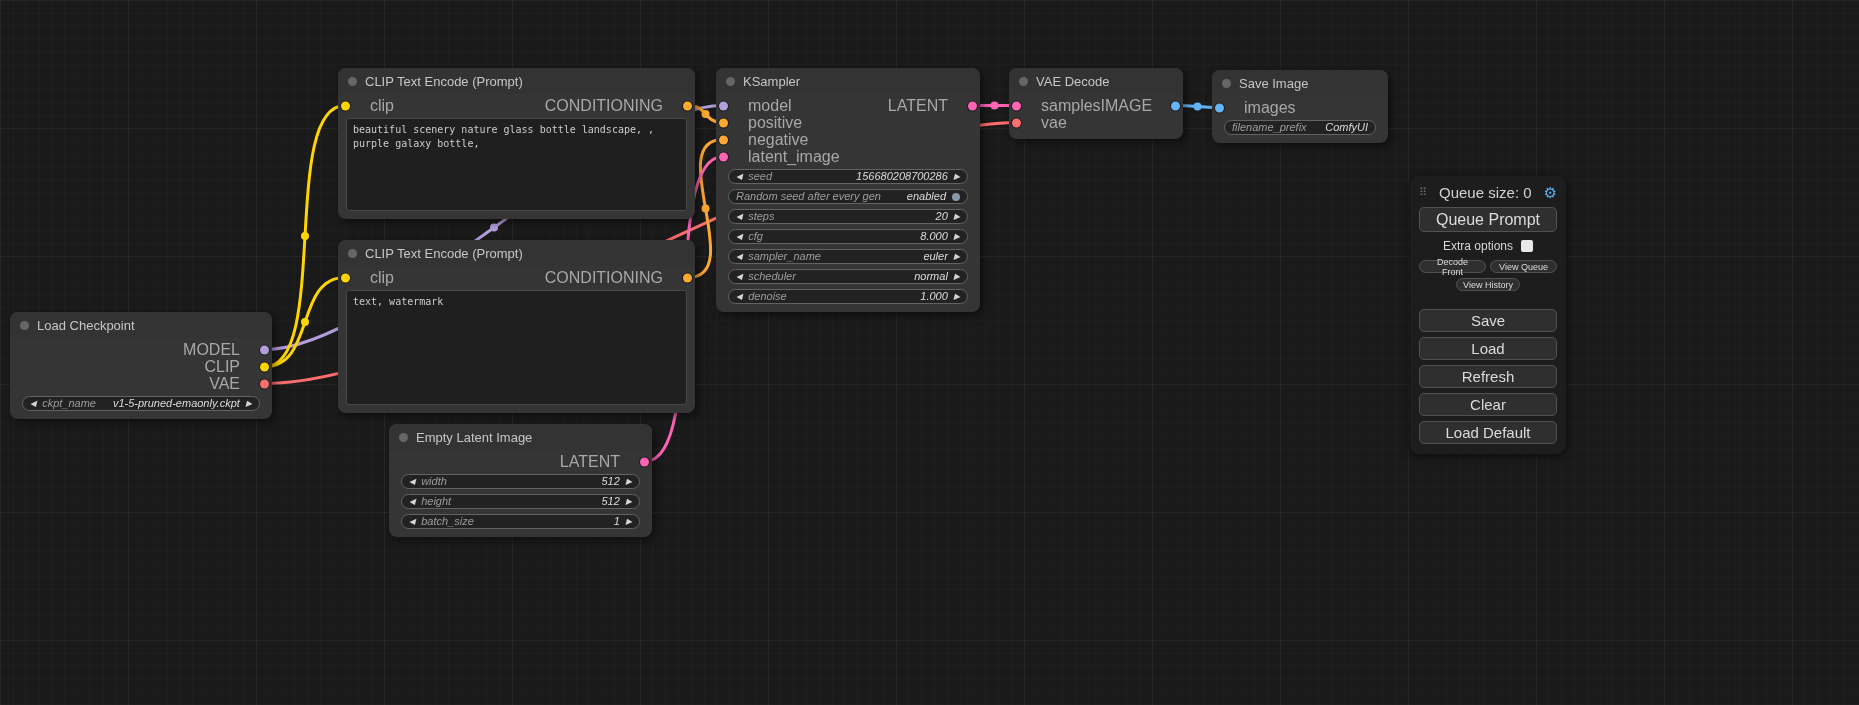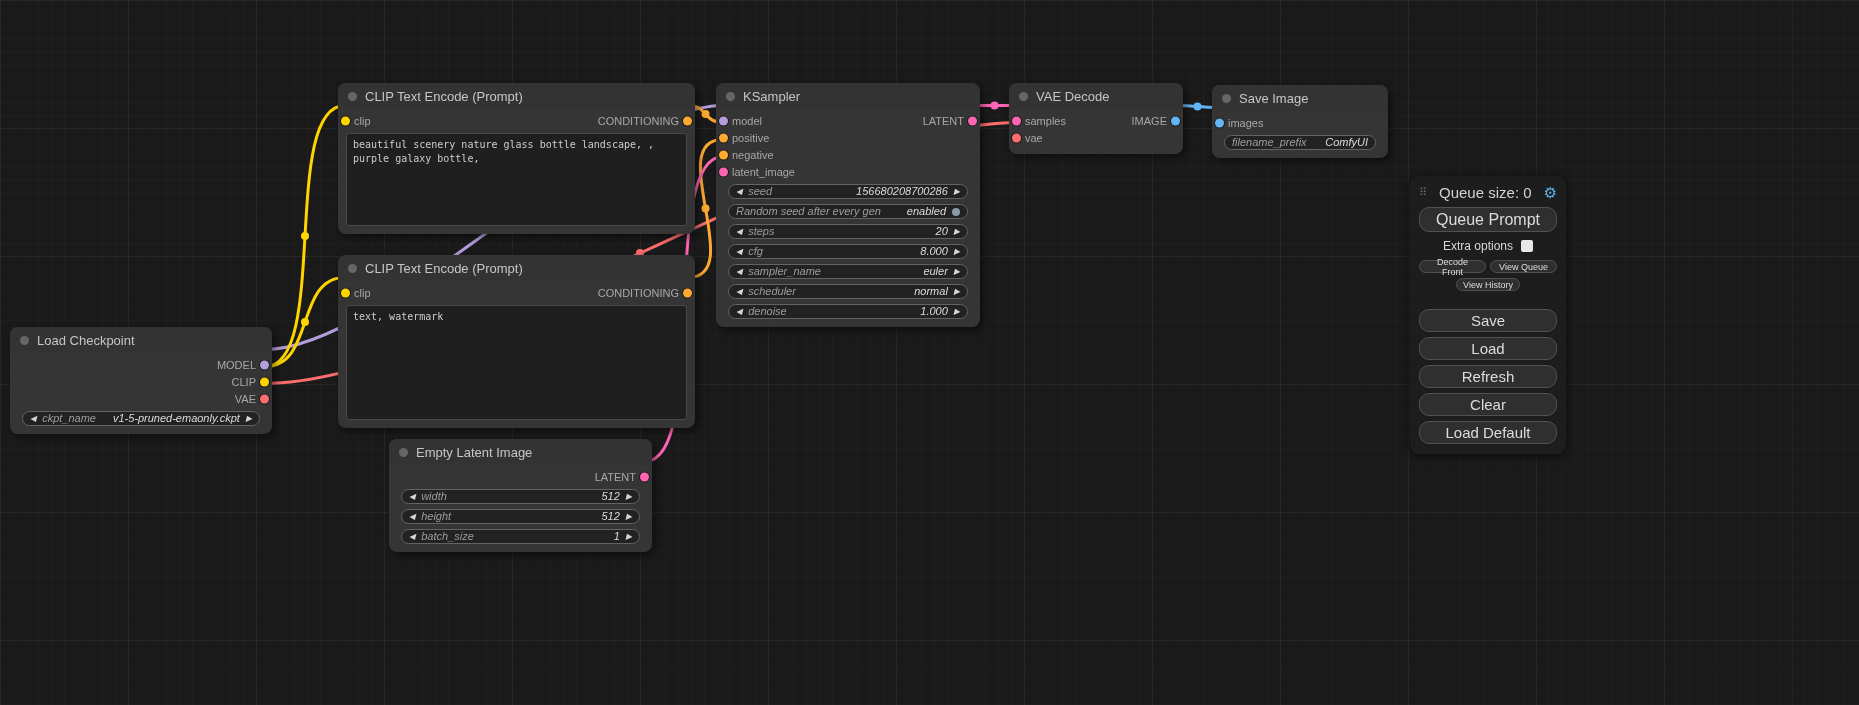--- a/index.html
+++ b/index.html
@@ -34,32 +34,31 @@
   .f-vae          { fill:var(--c-vae,#FF6E6E); }
   .f-conditioning { fill:var(--c-conditioning,#FFA931); }
   .f-latent       { fill:var(--c-latent,#FF64B5); }
   .f-image        { fill:var(--c-image,#64B5F6); }
 
   
   .node {
     position:absolute; z-index:2;
     background:#353535; border-radius:8px;
     box-shadow:3px 3px 9px rgba(0,0,0,0.5);
-    margin-top:15px;
   }
   .titlebar {
     height:26px; background:#333333; border-radius:8px 8px 0 0;
     display:flex; align-items:center; gap:8px; padding:0 10px;
   }
   .tdot { width:9px; height:9px; border-radius:50%; background:#666; flex:0 0 auto; }
   .ttext { font-size:13px; color:#c6c6c6; white-space:nowrap; }
   .rows { padding-top:3px; }
   .row {
     position:relative; height:17px; display:flex; align-items:center;
-    font-size:11px; color:#a8a8a8; padding:0 16px; white-space:nowrap;
+    font-size:16px; color:#a8a8a8; padding:0 32px; white-space:nowrap;
   }
   .in-label  { margin-right:auto; }
   .out-label { margin-left:auto; }
   .pdot {
     position:absolute; top:50%; transform:translateY(-50%);
     width:9px; height:9px; border-radius:50%;
     box-shadow:0 0 0 1px rgba(0,0,0,0.45);
   }
   .pdot.in  { left:3px; }
   .pdot.out { right:3px; }
@@ -94,21 +93,21 @@
     position:absolute; z-index:3; left:1410px; top:176px; width:156px;
     background:#1d1d1d; border-radius:9px; padding:6px 9px 10px;
     box-shadow:0 2px 10px rgba(0,0,0,0.6);
     display:flex; flex-direction:column; gap:5px;
   }
   .menu-header { display:flex; align-items:center; height:20px; }
   .drag-dots { color:#6f6f6f; font-size:11px; line-height:1; }
   .queue-size { flex:1; text-align:center; color:#d2d2d2; font-size:15px; }
   .gear { color:#5cb2ee; font-size:15px; line-height:1; cursor:pointer; }
   .mbtn {
-    width:100%; background:#2f2f2f; border:1px solid #515151; border-radius:10px;
+    width:100%; background:#2f2f2f; border:1px solid #515151; border-radius:5px;
     color:#dcdcdc; font-family:"Liberation Sans", sans-serif; cursor:pointer;
     display:flex; align-items:center; justify-content:center;
   }
   .mbtn.big   { height:23px; font-size:15px; }
   .mbtn.prime { height:25px; font-size:16px; }
   .mbtn.small { height:13px; font-size:9px; border-radius:8px; padding:0 6px; }
   .extra-row { display:flex; align-items:center; justify-content:center; gap:8px; height:18px; }
   .extra-label { color:#d8d8d8; font-size:12px; }
   .checkbox { width:12px; height:12px; background:#e8e8e8; border-radius:2px; cursor:pointer; }
   .small-row { display:flex; gap:4px; }

